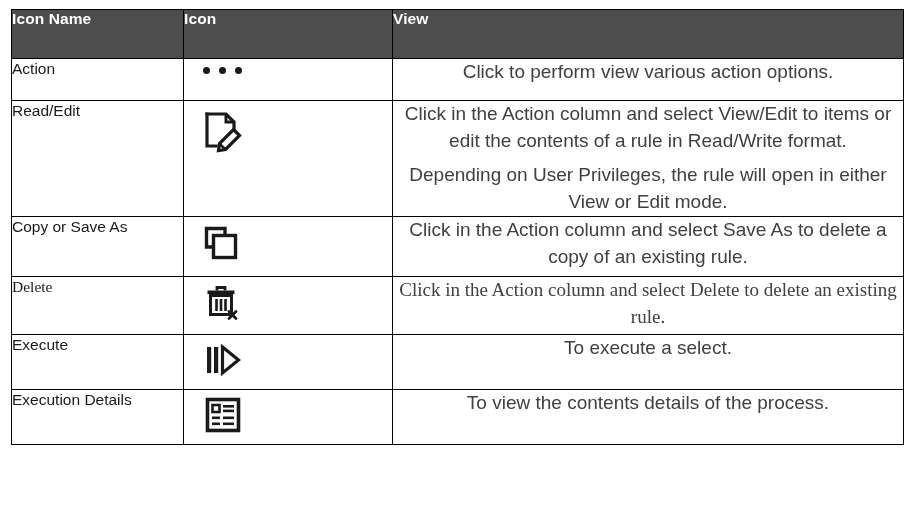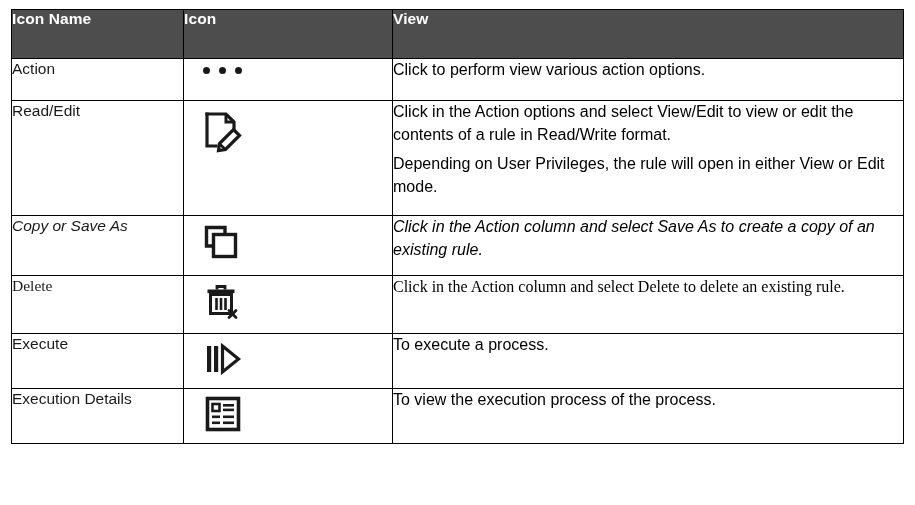--- a/index.html
+++ b/index.html
@@ -59,23 +59,24 @@
     font-size: 15.5px;
     color: #1a1a1a;
     line-height: 1.35;
   }
   td.icon-cell {
     text-align: left;
     padding: 0;
   }
   td.uses-cell {
     padding: 9px 14px 6px 12px;
-    font-size: 16px;
-    color: #000000;
+    font-size: 19px;
+    color: #404040;
     line-height: 1.42;
+    text-align: center;
   }
   td.uses-cell p {
     margin: 0 0 7px 0;
   }
   td.uses-cell p:last-child { margin-bottom: 0; }
 
   .icon-box {
     display: flex;
     align-items: flex-start;
     justify-content: flex-start;
@@ -85,21 +86,21 @@
     box-sizing: border-box;
   }
   .glyph {
     display: block;
     color: #1a1a1a;
   }
 
   
   tr.r-action  td { height: 41px; }
   tr.r-view    td { height: 114px; }
-  tr.r-copy    td { height: 59px; font-style: italic; }
+  tr.r-copy    td { height: 59px; }
   tr.r-delete  td { height: 57px; font-family: Liberation Serif, serif; }
   tr.r-execute td { height: 54px; margin-left: 19px; }
   tr.r-details td { height: 54px; }
   tr.r-add     td { height: 53px; }
 
   
   .dots {
     display: flex;
     gap: 9px;
     align-items: center;
@@ -160,39 +161,39 @@
               <path d="M4 2 V34 H13" fill="none" stroke="#1a1a1a" stroke-width="3.2" stroke-linecap="square" stroke-linejoin="miter"></path>
 
               <path d="M23 2 V10 H31" fill="none" stroke="#1a1a1a" stroke-width="3"></path>
 
               <path d="M30.5 17.5 L36.5 23.5 L22.5 37.5 L15.5 38.5 L16.5 31.5 Z" fill="#ffffff" stroke="#1a1a1a" stroke-width="3.2" stroke-linejoin="miter"></path>
               <path d="M17 32.2 L22.2 37.2" fill="none" stroke="#1a1a1a" stroke-width="2.6"></path>
             </svg>
           </div>
         </td>
         <td class="uses-cell">
-          <p>Click in the Action options and select View/Edit to view or edit the contents of a rule in Read/Write format.</p>
+          <p>Click in the Action column and select View/Edit to items or edit the contents of a rule in Read/Write format.</p>
           <p>Depending on User Privileges, the rule will open in either View or Edit mode.</p>
         </td>
       </tr>
 
       <tr class="r-copy">
         <td class="name-cell">Copy or Save As</td>
         <td class="icon-cell">
           <div class="icon-box" style="padding-top:8px;">
             <svg class="glyph" width="38" height="38" viewBox="0 0 38 38">
 
               <path d="M3.5 3.5 H22 V9 M3.5 3.5 V22 H9" fill="none" stroke="#1a1a1a" stroke-width="3.4" stroke-linecap="square" stroke-linejoin="miter"></path>
 
               <rect x="10.5" y="10.5" width="22" height="22" fill="#ffffff" stroke="#1a1a1a" stroke-width="3.4"></rect>
             </svg>
           </div>
         </td>
         <td class="uses-cell">
-          <p>Click in the Action column and select Save As to create a copy of an existing rule.</p>
+          <p>Click in the Action column and select Save As to delete a copy of an existing rule.</p>
         </td>
       </tr>
 
       <tr class="r-delete">
         <td class="name-cell">Delete</td>
         <td class="icon-cell">
           <div class="icon-box" style="padding-top:7px; padding-left:21px;">
             <svg class="glyph" width="36" height="38" viewBox="0 0 36 38">
 
               <rect x="2.5" y="6.5" width="27" height="3.6" fill="#1a1a1a"></rect>
@@ -222,21 +223,21 @@
         <td class="icon-cell">
           <div class="icon-box" style="padding-top:8px; padding-left:21px;">
             <svg class="glyph" width="38" height="34" viewBox="0 0 38 34">
               <rect x="2" y="4" width="4.2" height="26" fill="#1a1a1a"></rect>
               <rect x="9" y="4" width="4.2" height="26" fill="#1a1a1a"></rect>
               <path d="M17.5 4 L33.5 17 L17.5 30 Z" fill="#ffffff" stroke="#1a1a1a" stroke-width="3.2" stroke-linejoin="miter"></path>
             </svg>
           </div>
         </td>
         <td class="uses-cell">
-          <p>To execute a process.</p>
+          <p>To execute a select.</p>
         </td>
       </tr>
 
       <tr class="r-details">
         <td class="name-cell">Execution Details</td>
         <td class="icon-cell">
           <div class="icon-box" style="padding-top:7px; padding-left:21px;">
             <svg class="glyph" width="36" height="36" viewBox="0 0 36 36">
               <rect x="2.5" y="2.5" width="31" height="31" fill="#ffffff" stroke="#1a1a1a" stroke-width="3.6"></rect>
 
@@ -246,21 +247,21 @@
               <rect x="18" y="12.6" width="11" height="2.6" fill="#1a1a1a"></rect>
 
               <rect x="7" y="19.5" width="8" height="2.6" fill="#1a1a1a"></rect>
               <rect x="18" y="19.5" width="11" height="2.6" fill="#1a1a1a"></rect>
               <rect x="7" y="25.5" width="8" height="2.6" fill="#1a1a1a"></rect>
               <rect x="18" y="25.5" width="11" height="2.6" fill="#1a1a1a"></rect>
             </svg>
           </div>
         </td>
         <td class="uses-cell">
-          <p>To view the execution process of the process.</p>
+          <p>To view the contents details of the process.</p>
         </td>
       </tr>
 
 
     </tbody>
   </table>
 
 </div>
 
 </body></html>

